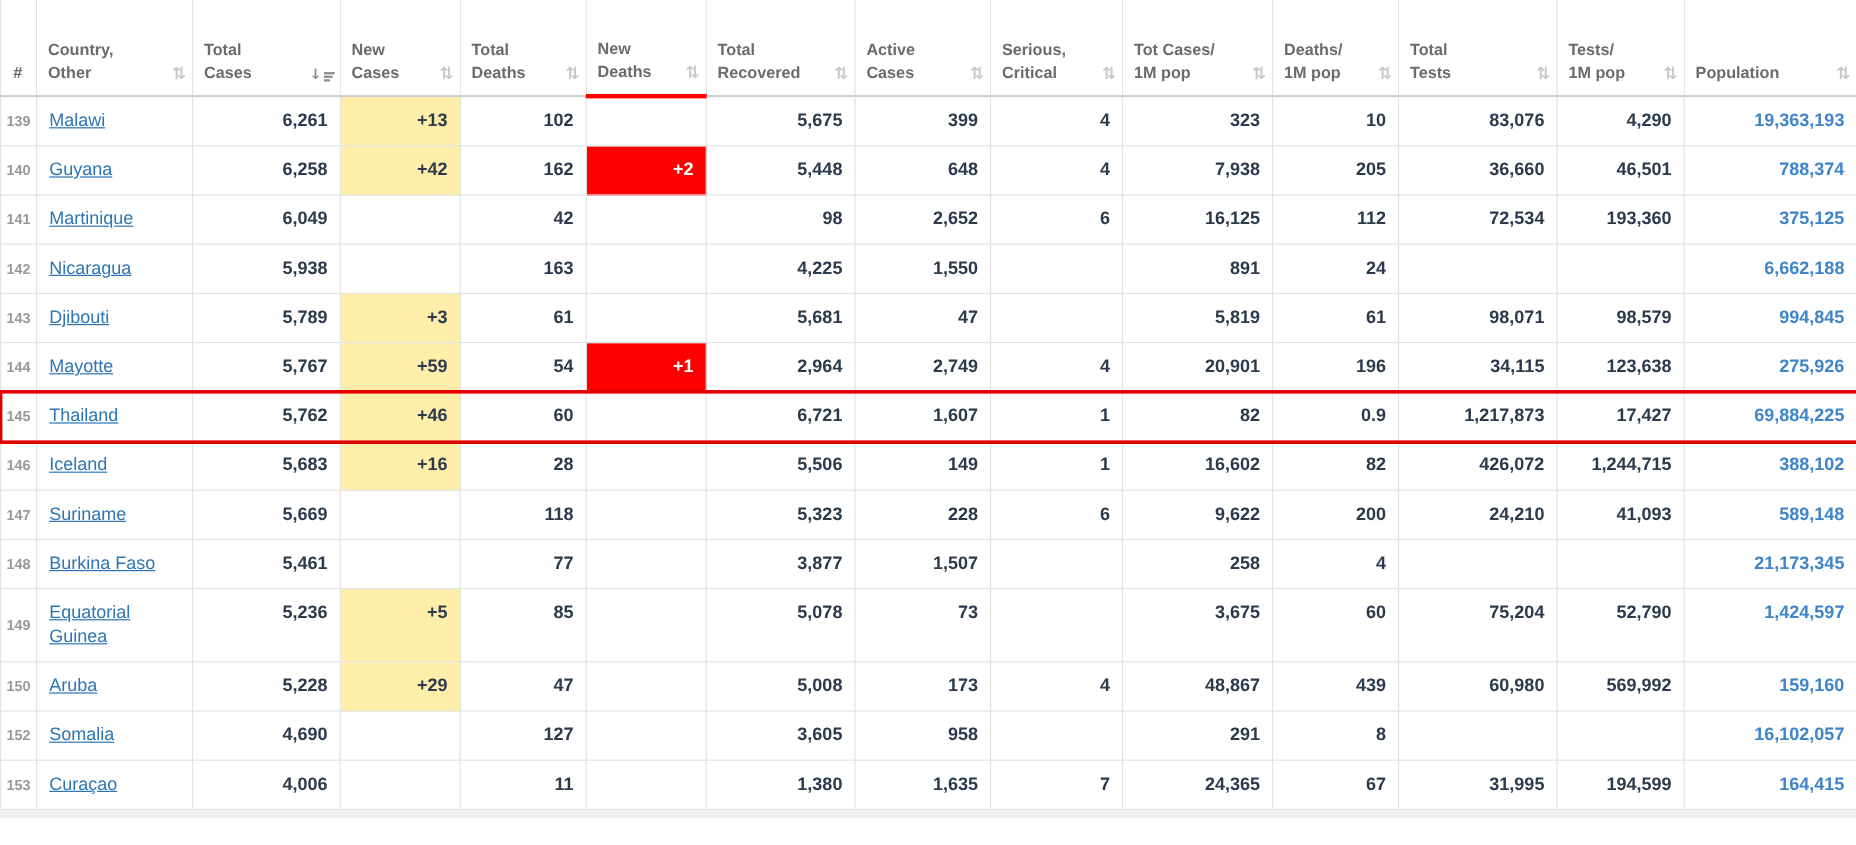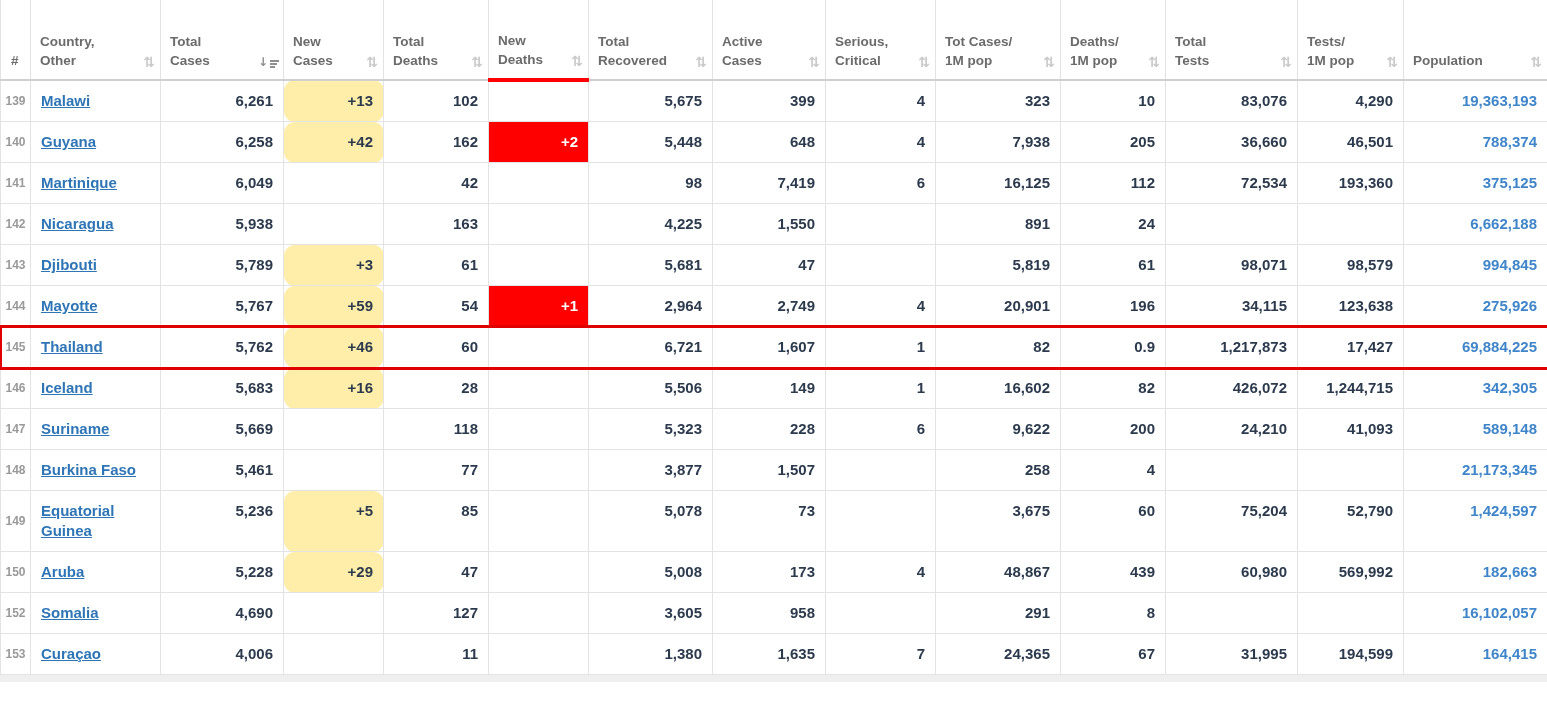--- a/index.html
+++ b/index.html
@@ -71,27 +71,27 @@
   }
   td.align-left  { text-align:left; padding-left:10px; }
   td.cell-rank {
     vertical-align:middle;
     text-align:center;
     padding:0 3px;
     font-weight:bold;
     font-size:12px;
     color:var(--rank_text);
   }
-  td.bg-yellow { background:var(--yellow_bg);border-radius:11px; }
+  td.bg-yellow { background:var(--yellow_bg); }
   td.bg-red    { background:var(--red_bg); color:#fff; }
   td.cell-population { color:var(--population); }
 
   a.country-link {
     color:var(--link);
-    font-weight:bold;
+    font-weight:normal;
     text-decoration:underline;
     cursor:pointer;
   }
 
   tr.highlight { outline:3px solid var(--red_accent); outline-offset:-1px; }
 
   .strip {
     width:1547px; height:7px;
     background:var(--strip_bg);
   }
@@ -229,21 +229,21 @@
           <td class="cell-population">788,374</td>
         </tr>
         <tr class="">
           <td class="cell-rank">141</td>
           <td class="cell-country align-left"><a class="country-link">Martinique</a></td>
           <td class="cell-total_cases">6,049</td>
           <td class="cell-new_cases"></td>
           <td class="cell-total_deaths">42</td>
           <td class="cell-new_deaths"></td>
           <td class="cell-total_recovered">98</td>
-          <td class="cell-active_cases">7,419</td>
+          <td class="cell-active_cases">2,652</td>
           <td class="cell-serious_critical">6</td>
           <td class="cell-tot_cases_1m">16,125</td>
           <td class="cell-deaths_1m">112</td>
           <td class="cell-total_tests">72,534</td>
           <td class="cell-tests_1m">193,360</td>
           <td class="cell-population">375,125</td>
         </tr>
         <tr class="">
           <td class="cell-rank">142</td>
           <td class="cell-country align-left"><a class="country-link">Nicaragua</a></td>
@@ -315,21 +315,21 @@
           <td class="cell-new_cases bg-yellow">+16</td>
           <td class="cell-total_deaths">28</td>
           <td class="cell-new_deaths"></td>
           <td class="cell-total_recovered">5,506</td>
           <td class="cell-active_cases">149</td>
           <td class="cell-serious_critical">1</td>
           <td class="cell-tot_cases_1m">16,602</td>
           <td class="cell-deaths_1m">82</td>
           <td class="cell-total_tests">426,072</td>
           <td class="cell-tests_1m">1,244,715</td>
-          <td class="cell-population">342,305</td>
+          <td class="cell-population">388,102</td>
         </tr>
         <tr class="">
           <td class="cell-rank">147</td>
           <td class="cell-country align-left"><a class="country-link">Suriname</a></td>
           <td class="cell-total_cases">5,669</td>
           <td class="cell-new_cases"></td>
           <td class="cell-total_deaths">118</td>
           <td class="cell-new_deaths"></td>
           <td class="cell-total_recovered">5,323</td>
           <td class="cell-active_cases">228</td>
@@ -379,21 +379,21 @@
           <td class="cell-new_cases bg-yellow">+29</td>
           <td class="cell-total_deaths">47</td>
           <td class="cell-new_deaths"></td>
           <td class="cell-total_recovered">5,008</td>
           <td class="cell-active_cases">173</td>
           <td class="cell-serious_critical">4</td>
           <td class="cell-tot_cases_1m">48,867</td>
           <td class="cell-deaths_1m">439</td>
           <td class="cell-total_tests">60,980</td>
           <td class="cell-tests_1m">569,992</td>
-          <td class="cell-population">182,663</td>
+          <td class="cell-population">159,160</td>
         </tr>
         <tr class="">
           <td class="cell-rank">152</td>
           <td class="cell-country align-left"><a class="country-link">Somalia</a></td>
           <td class="cell-total_cases">4,690</td>
           <td class="cell-new_cases"></td>
           <td class="cell-total_deaths">127</td>
           <td class="cell-new_deaths"></td>
           <td class="cell-total_recovered">3,605</td>
           <td class="cell-active_cases">958</td>

